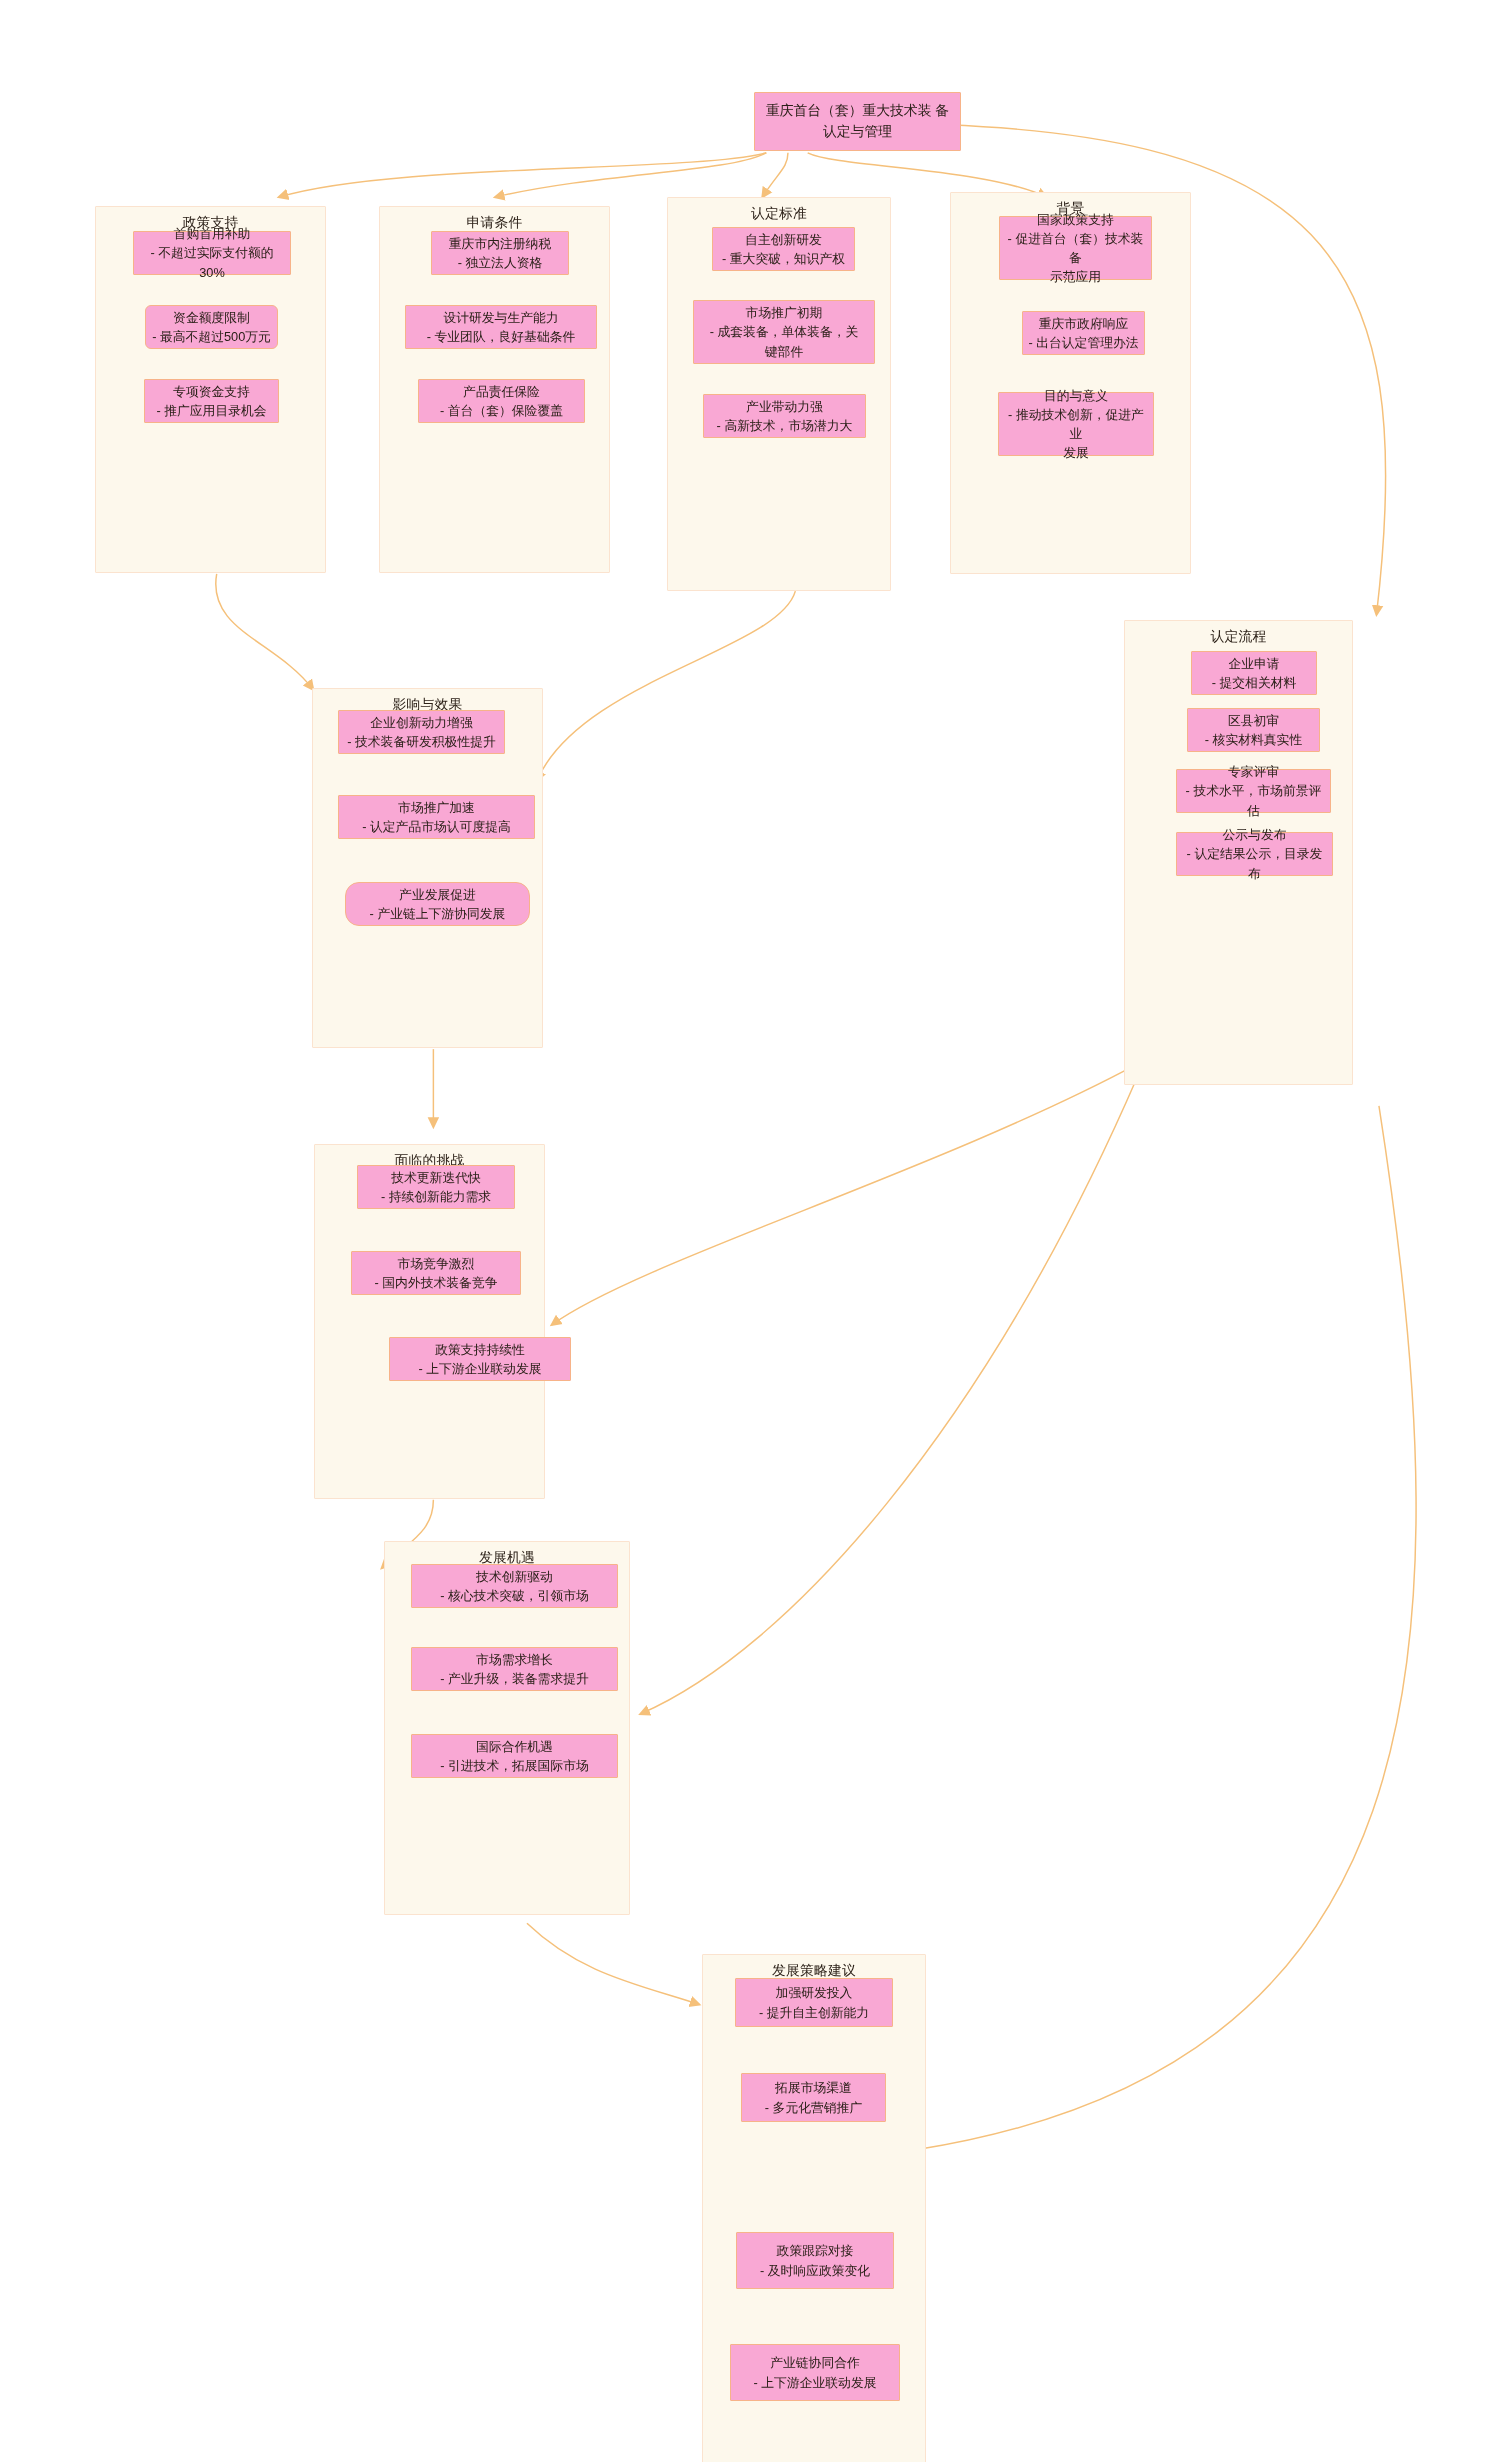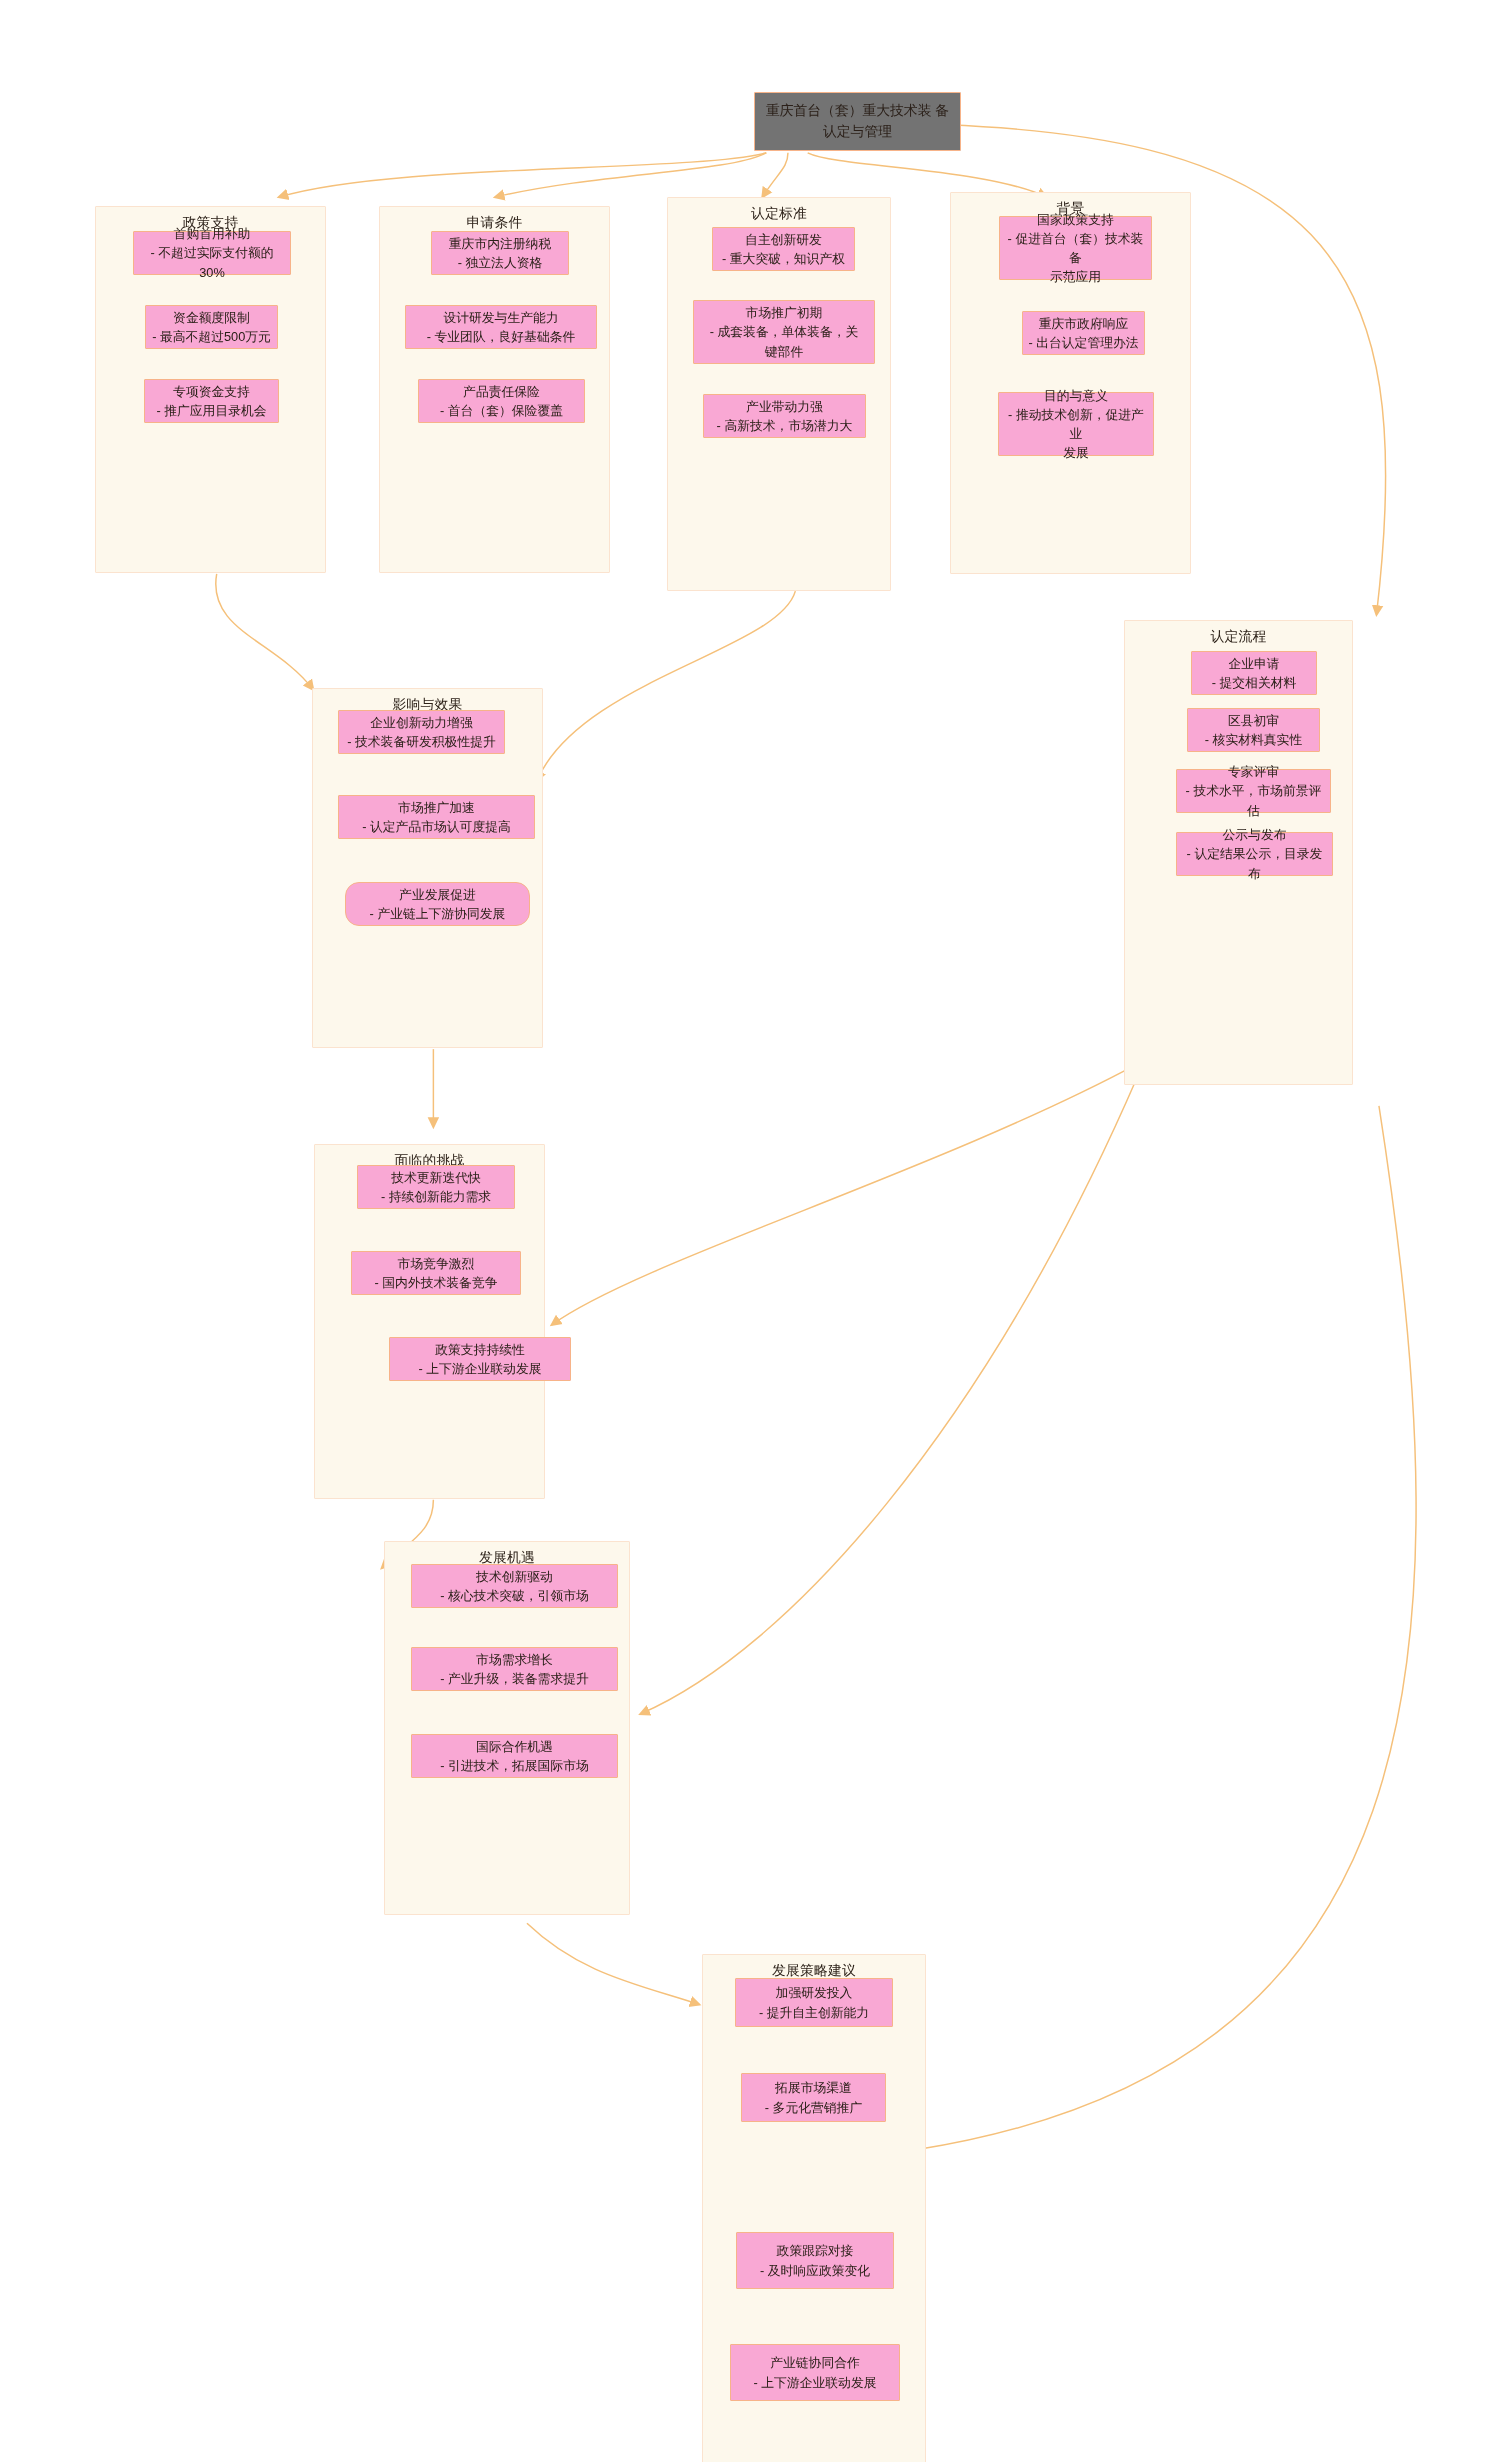--- a/index.html
+++ b/index.html
@@ -43,21 +43,21 @@
     text-align:center;
     color:#2b2019;
     font-size:12.8px;
     line-height:1.5;
     padding:3px 4.9px;
   }
   .node .l1 { display:block; }
   .node .l2 { display:block; }
   .root-node {
     position:absolute;
-    background:#737373;
+    background:#f9a8d4;
     border:1px solid #f7b389;
     border-radius:1px;
     box-sizing:border-box;
     display:flex;
     align-items:center;
     justify-content:center;
     text-align:center;
     color:#2b2019;
     font-size:13.8px;
     line-height:1.5;
@@ -109,21 +109,21 @@
     </span>
   </div>
 
   <div class="cluster" style="left:95px; top:206px; width:231px; height:367px;">
     <div class="cluster-title">政策支持</div>
   </div>
   <div class="node" style="left:133px; top:231px; width:158px; height:44px;">
     <span class="l1">首购首用补助</span>
     <span class="l2">- 不超过实际支付额的30%</span>
   </div>
-  <div class="node" style="left:145px; top:305px; width:133px; height:44px;">
+  <div class="node" style="left:145px; top:305px; width:133px; height:44px;border-radius:6px;">
     <span class="l1">资金额度限制</span>
     <span class="l2">- 最高不超过500万元</span>
   </div>
   <div class="node" style="left:144px; top:379px; width:135px; height:44px;">
     <span class="l1">专项资金支持</span>
     <span class="l2">- 推广应用目录机会</span>
   </div>
 
   <div class="cluster" style="left:379px; top:206px; width:231px; height:367px;">
     <div class="cluster-title">申请条件</div>

